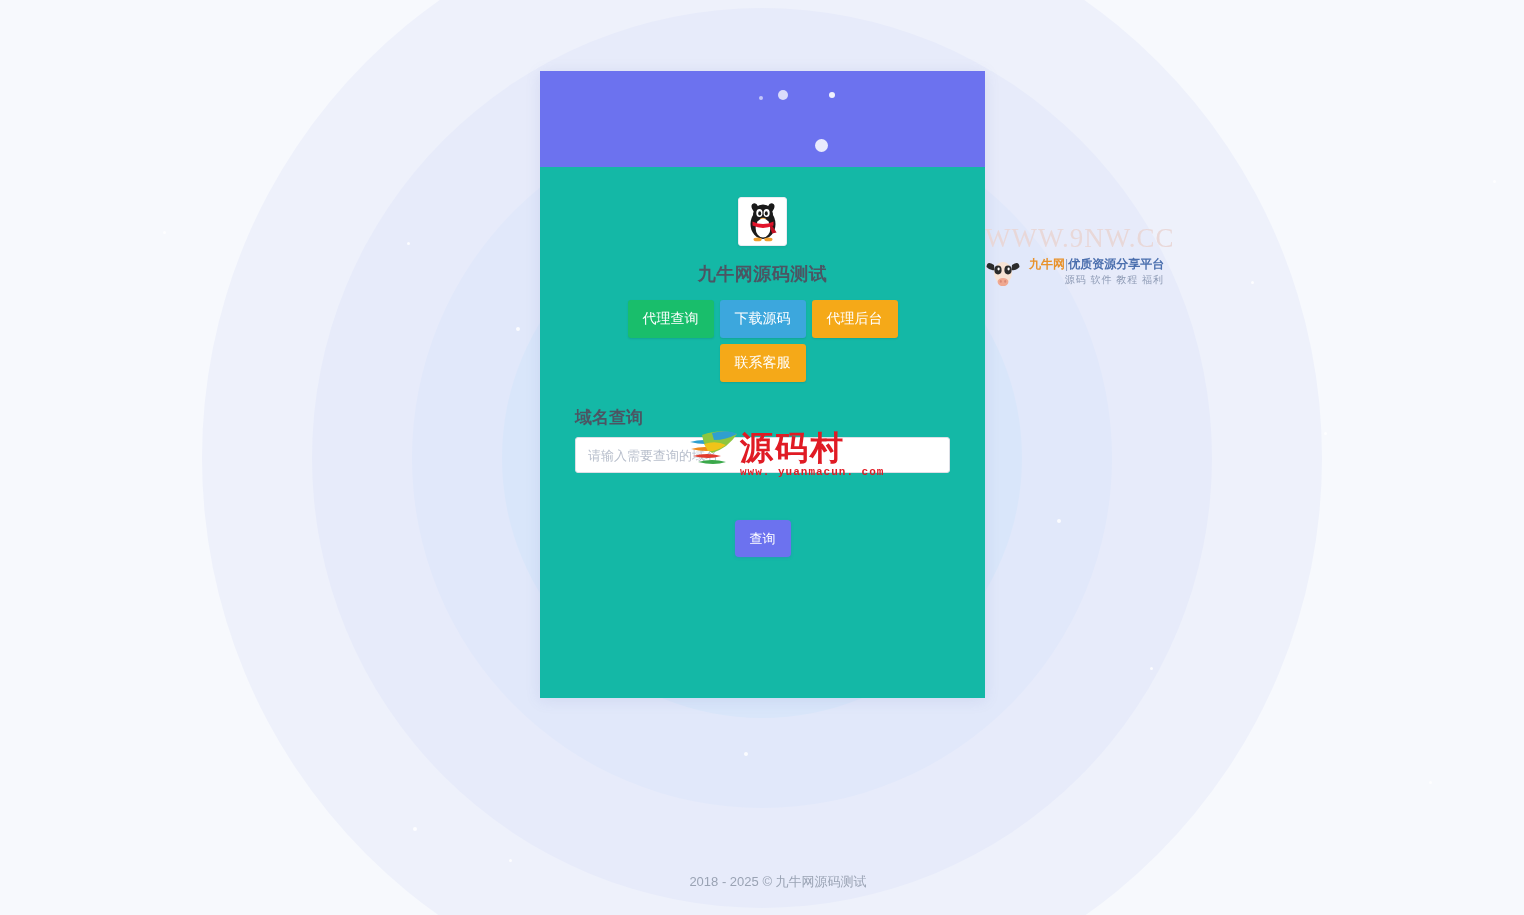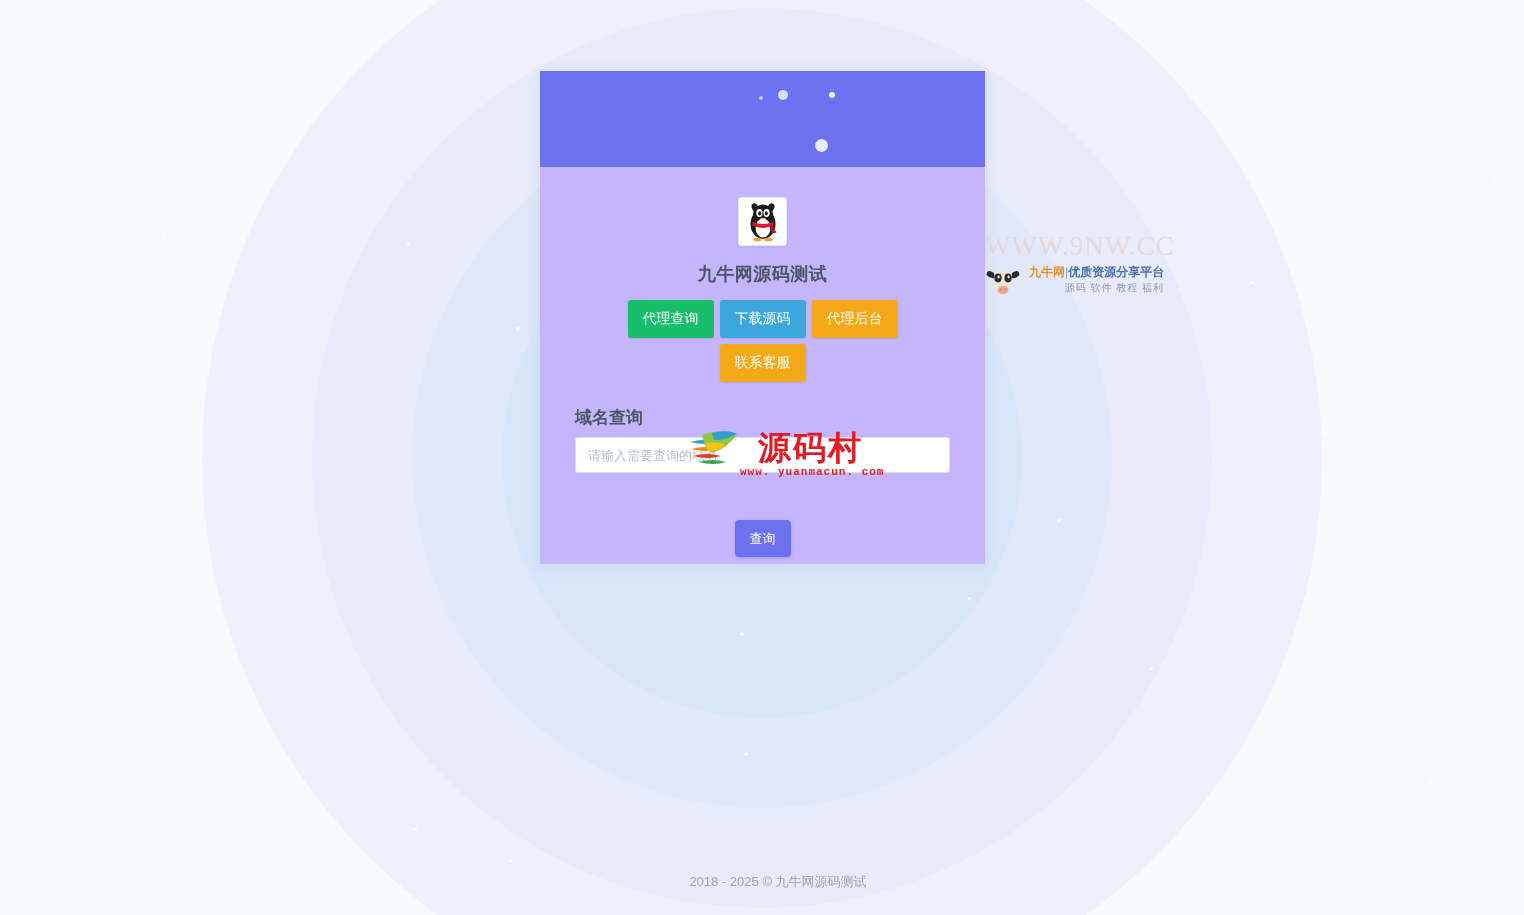--- a/index.html
+++ b/index.html
@@ -41,22 +41,22 @@
     background: #ffffff;
     opacity: .85;
   }
 
   
   #card {
     position: absolute;
     left: 540px;
     top: 71px;
     width: 445px;
-    height: 493px;
-    background: #c4b5fd;
+    height: 627px;
+    background: #14b8a6;
     box-shadow: 0 2px 14px rgba(90,105,180,.13);
     z-index: 3;
     overflow: hidden;
   }
 
   #card-banner {
     position: relative;
     height: 96px;
     background: #6c72ef;
     overflow: hidden;
@@ -168,21 +168,20 @@
   }
 
   
   #watermark-top-right {
     position: absolute;
     left: 985px;
     top: 225px;
     width: 210px;
     z-index: 6;
     pointer-events: none;
-    margin-top: 8px;
   }
   #wm-url {
     font-family: "Liberation Serif", "DejaVu Serif", serif;
     font-size: 27px;
     color: #e9d7d7;
     letter-spacing: 1px;
     line-height: 1;
     opacity: .95;
   }
   #wm-brand-row {
@@ -208,21 +207,21 @@
   }
 
   #watermark-center {
     position: absolute;
     left: 688px;
     top: 426px;
     z-index: 6;
     pointer-events: none;
     display: flex;
     align-items: center;
-    gap: 18px;
+    gap: 0;
   }
   #wm-center-text {
     font-family: "Liberation Serif", "DejaVu Serif", serif;
     font-size: 33px;
     font-weight: bold;
     color: #e01b24;
     line-height: 1;
     letter-spacing: 2px;
   }
   #wm-center-url {

